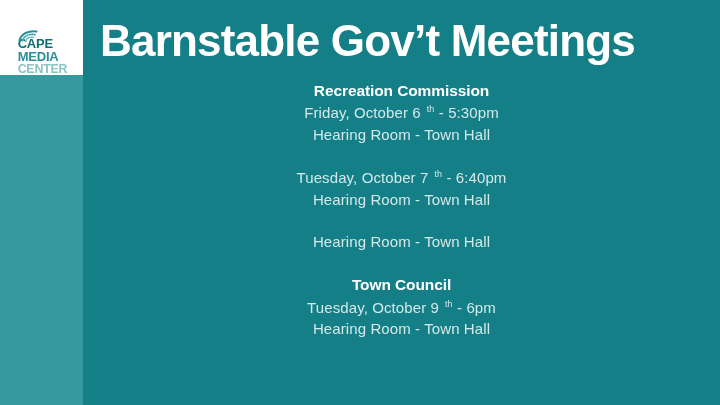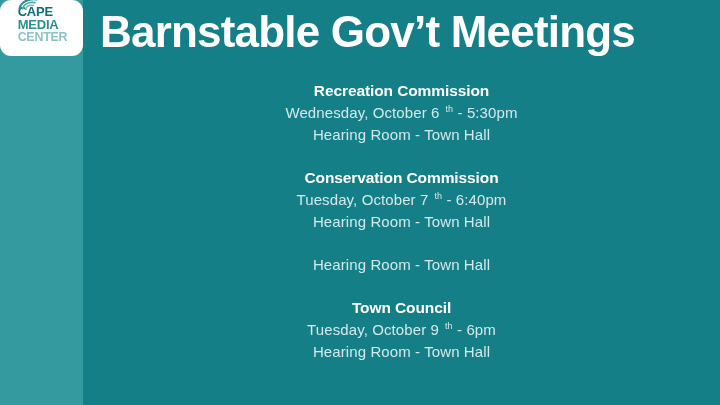--- a/index.html
+++ b/index.html
@@ -18,27 +18,26 @@
     position: absolute;
     left: 0; top: 0;
     width: 83px; height: 405px;
     background: #359a9f;
   }
 
   
   .logo-box {
     position: absolute;
     left: 0; top: 0;
-    width: 83px; height: 56px;
+    width: 83px; height: 75px;
     background: #ffffff;
     display: flex;
-    align-items: flex-start;
+    align-items: flex-end;
     justify-content: center;
     z-index: 3;
-    border-radius: 11px;
   }
   .logo-inner {
     position: relative;
     padding-top: 5px;
     text-align: left;
     line-height: 1.0;
   }
   .wifi-arc {
     position: absolute;
     left: 2px; top: -2px;
@@ -56,20 +55,21 @@
   .logo-media  { color: #2d8f95; padding-left: 2px; }
   .logo-center { color: #8cc3c6; font-size: 12.4px; padding-left: 2px; }
 
   
   .title-bar {
     position: absolute;
     left: 100px; top: 10px;
     right: 8px;
     height: 62px;
     display: flex;
+    align-items: center;
   }
   .title {
     color: #ffffff;
     font-size: 44px;
     font-weight: 700;
     letter-spacing: -0.8px;
     white-space: nowrap;
     line-height: 1;
   }
 
@@ -134,31 +134,30 @@
 
 <div class="title-bar">
   <div class="title">Barnstable Gov’t Meetings</div>
 </div>
 
 <div class="meetings">
 
   <div class="meeting">
     <div class="meeting-name">Recreation Commission</div>
     <div class="meeting-when">
-      <span>Wednesday,</span>
+      <span>Friday,</span>
       <span>October</span>
       <span>6</span><sup>th</sup>
       <span>-</span>
       <span>5:30pm</span>
     </div>
     <div class="meeting-where">Hearing Room - Town Hall</div>
   </div>
 
   <div class="meeting">
-    <div class="meeting-name">Conservation Commission</div>
     <div class="meeting-when">
       <span>Tuesday,</span>
       <span>October</span>
       <span>7</span><sup>th</sup>
       <span>-</span>
       <span>6:40pm</span>
     </div>
     <div class="meeting-where">Hearing Room - Town Hall</div>
   </div>
 

